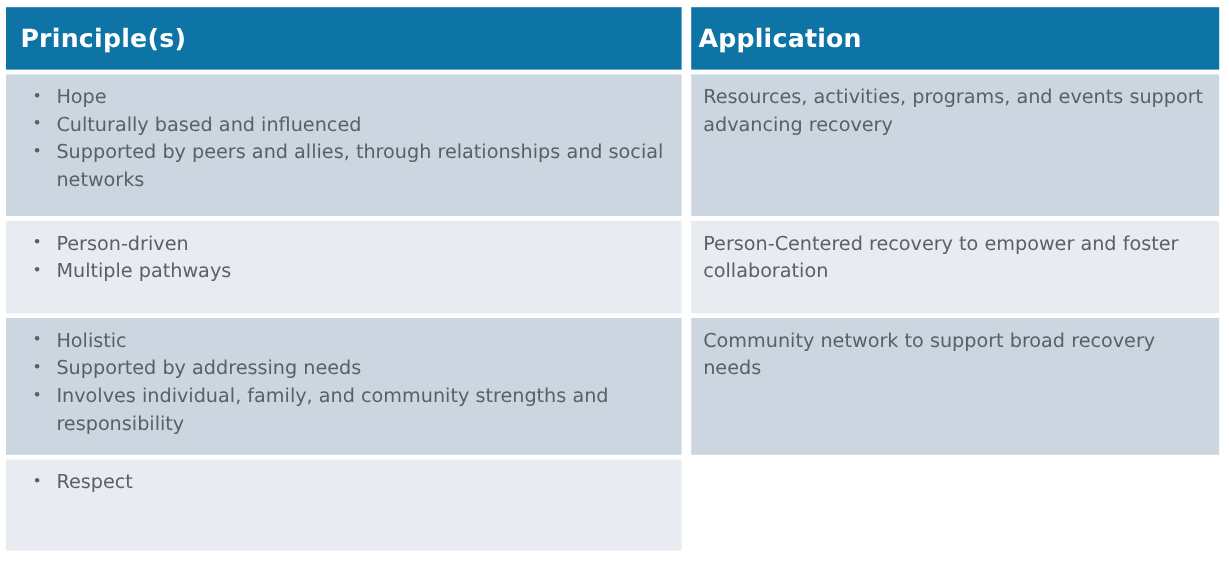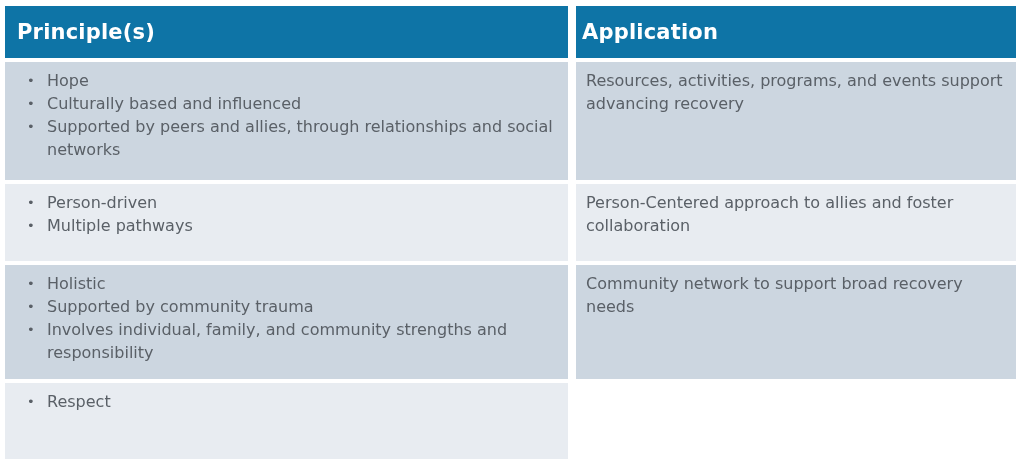--- a/index.html
+++ b/index.html
@@ -99,31 +99,31 @@
     <span class="marker">•</span>
     <span class="bullet-text">Person-driven</span>
   </li>
           <li class="bullet-item">
     <span class="marker">•</span>
     <span class="bullet-text">Multiple pathways</span>
   </li>
         </ul>
   </div>
       <div class="cell body right light">
-    <span>Person-Centered approach to allies and foster collaboration</span>
+    <span>Person-Centered recovery to empower and foster collaboration</span>
   </div>
       <div class="cell body left dark">
     <ul class="bullets">
           <li class="bullet-item">
     <span class="marker">•</span>
     <span class="bullet-text">Holistic</span>
   </li>
           <li class="bullet-item">
     <span class="marker">•</span>
-    <span class="bullet-text">Supported by community trauma</span>
+    <span class="bullet-text">Supported by addressing needs</span>
   </li>
           <li class="bullet-item">
     <span class="marker">•</span>
     <span class="bullet-text">Involves individual, family, and community strengths and responsibility</span>
   </li>
         </ul>
   </div>
       <div class="cell body right dark">
     <span>Community network to support broad recovery needs</span>
   </div>

